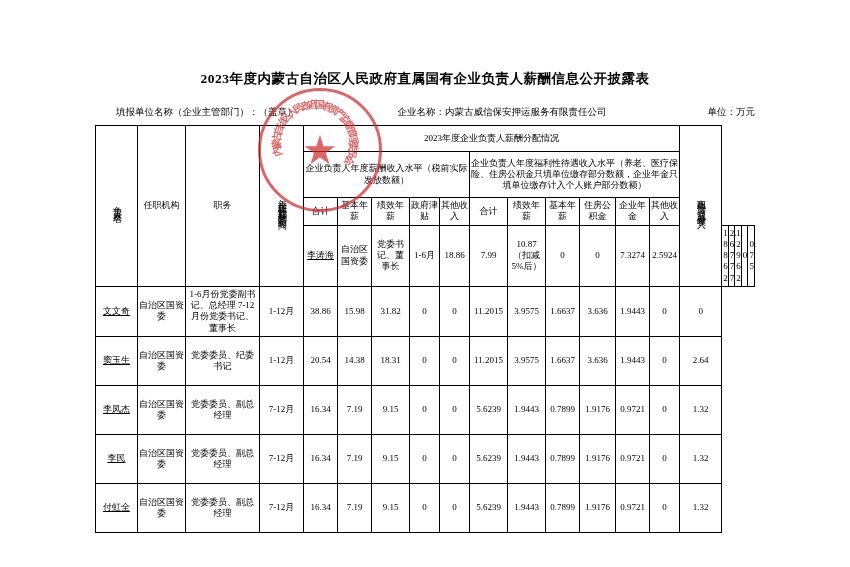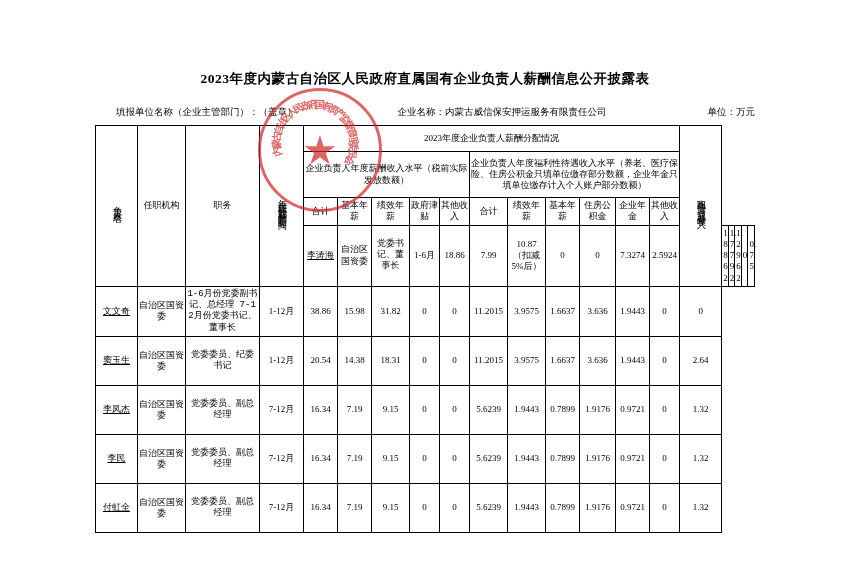--- a/index.html
+++ b/index.html
@@ -69,21 +69,21 @@
     letter-spacing: 2px;
     display: inline-block;
     line-height: 1.1;
   }
   .grouphead { height: 26px; }
   .subhead { height: 46px; }
   .colhead { height: 22px; }
   .datarow td { height: 44px; }
   .small { font-size: 8.5px; }
   .name-cell { font-size: 9.5px; text-decoration: underline; }
-  .job-cell { font-size: 8.5px; line-height: 1.3; font-family: Liberation Mono, monospace; }
+  .job-cell { font-size: 8.5px; line-height: 1.3; }
 
   
   .seal {
     position: absolute;
     left: 258px;
     top: 88px;
     width: 118px;
     height: 118px;
     border: 3px solid #d12b2b;
     border-radius: 50%;
@@ -195,21 +195,21 @@
         <td class="job-cell">党委书记、董事长</td>
         <td class="small">1-6月</td>
         <td>18.86</td>
         <td>7.99</td>
         <td class="small">10.87（扣减5%后）</td>
         <td>0</td>
         <td>0</td>
         <td>7.3274</td>
         <td>2.5924</td>
         <td>1.8862</td>
-        <td>1.7792</td>
+        <td>2.6777</td>
         <td>1.2962</td>
         <td>0</td>
         <td>0.75</td>
       </tr>
 
       <tr class="datarow">
         <td class="name-cell">文文奇</td>
         <td class="small">自治区国资委</td>
         <td class="job-cell">1-6月份党委副书记、总经理
 7-12月份党委书记、董事长</td>

